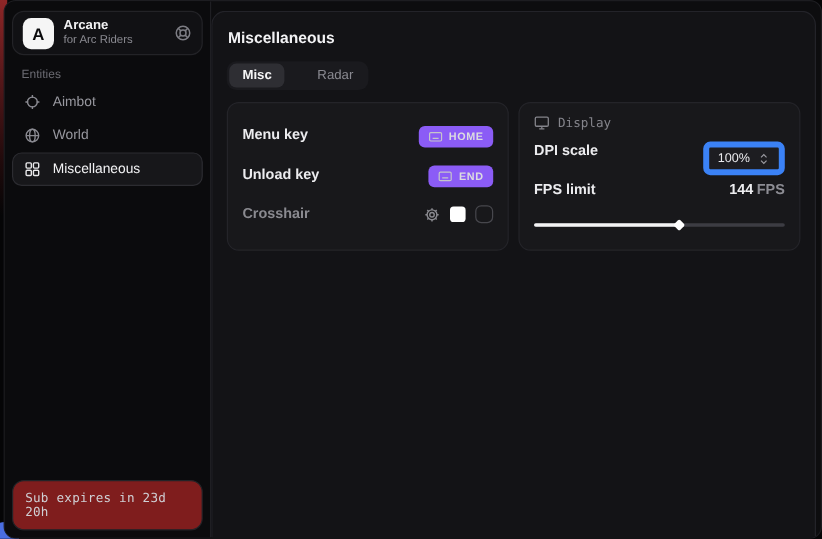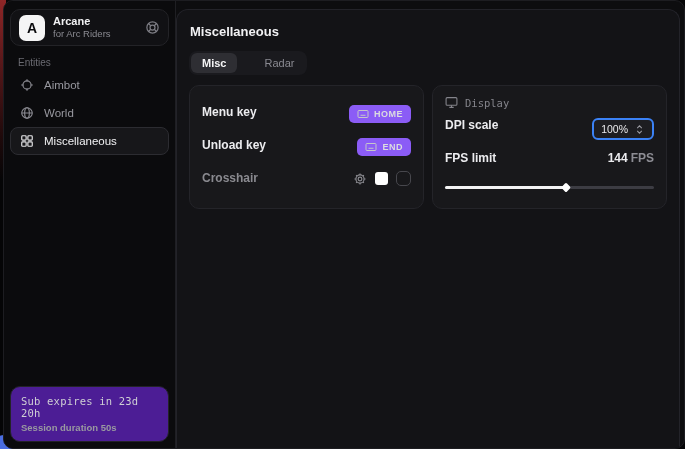--- a/index.html
+++ b/index.html
@@ -38,21 +38,21 @@
   .category-label { position:absolute; top:56px; left:14px; font-size:10px; color:#6b6b72; }
 
   .nav { position:absolute; top:70px; left:6px; right:6px; }
   .nav-item { height:28px; display:flex; align-items:center; gap:10px; padding:0 9px;
     border-radius:8px; color:#98989f; font-size:11.5px; border:1px solid transparent; cursor:default; }
   .nav-item .nicon { display:flex; color:#8a8a91; }
   .nav-item.active { background:#17171a; border-color:#2c2c31; color:#f2f2f4; }
   .nav-item.active .nicon { color:#e8e8ea; }
 
   .status-card { position:absolute; left:6px; right:6px; bottom:6px;
-    background:#4c1d95; border:1px solid #232327; border-radius:10px; padding:8px 10px; }
+    background:#7f1d1d; border:1px solid #232327; border-radius:10px; padding:8px 10px; }
   .status-line1 { font-family:"DejaVu Sans Mono", monospace; font-size:10.5px; color:#cfcfd4; letter-spacing:0.2px; }
   .status-line2 { font-size:9.5px; font-weight:700; color:#9a9aa1; margin-top:3px; }
 
   
   .main { flex:1; margin:8px 4px 0 0; background:#131316; border:1px solid #232329;
     border-bottom:none; border-radius:12px 12px 0 0; position:relative; }
   .page-title { margin:14px 0 0 13px; font-size:13px; font-weight:700; color:#f2f2f4; }
   .tabs { margin:12px 0 0 12px; display:inline-flex; background:#1a1a1e; border-radius:8px; padding:2px; gap:16px; }
   .tab { padding:4px 11px; border-radius:6px; font-size:11px; color:#8a8a91; cursor:default; }
   .tab.active { background:#2e2e33; color:#f5f5f6; font-weight:600; }
@@ -70,21 +70,21 @@
     border-radius:5px; padding:3px 8px; color:#dcdce0; font-size:9px; font-weight:700;
     letter-spacing:0.5px; }
   .keybtn .kicon { display:flex; color:#c6c6ca; }
 
   .crosshair-controls { display:flex; align-items:center; gap:8px; }
   .gear-btn { display:flex; color:#8a8a90; }
   .swatch { width:13px; height:13px; border-radius:3px; background:#ffffff; }
   .checkbox { width:15px; height:15px; border-radius:5px; border:1.5px solid #47474d; background:transparent; }
 
   .select { display:inline-flex; align-items:center; gap:6px; background:#1d1d21;
-    border:2px solid #3b82f6; border-radius:6px; padding:3px 7px; font-size:10.5px; color:#e9e9ec; }
+    border:5px solid #3b82f6; border-radius:6px; padding:3px 7px; font-size:10.5px; color:#e9e9ec; }
   .select .sicon { display:flex; color:#9a9aa1; }
 
   .fps-value { font-size:12px; font-weight:700; color:#ececef;margin-left:47px; }
   .fps-unit { color:#8d8d94; margin-left:3px; }
 
   .slider { position:relative; height:10px; margin-top:7px; }
   .slider-track { position:absolute; left:0; right:0; top:4px; height:3px; border-radius:2px; background:#3c3c43; }
   .slider-fill { position:absolute; left:0; top:4px; height:3px; border-radius:2px; background:#f3f3f4; }
   .slider-thumb { position:absolute; top:1.5px; width:7px; height:7px; background:#ffffff;
     transform:translateX(-50%) rotate(45deg); border-radius:1.5px; }
@@ -152,21 +152,20 @@
             <rect x="3" y="13.5" width="7.5" height="7.5" rx="1.5"></rect>
               <rect x="13.5" y="13.5" width="7.5" height="7.5" rx="1.5"></rect>
           </svg>
         </span>
         <span>Miscellaneous</span>
       </div>
     </div>
 
     <div class="status-card">
       <div class="status-line1">Sub expires in 23d 20h</div>
-      <div class="status-line2">Session duration 50s</div>
     </div>
   </div>
 
   <div class="main">
     <div class="page-title">Miscellaneous</div>
 
     <div class="tabs">
       <div class="tab active">Misc</div>
       <div class="tab">Radar</div>
     </div>

